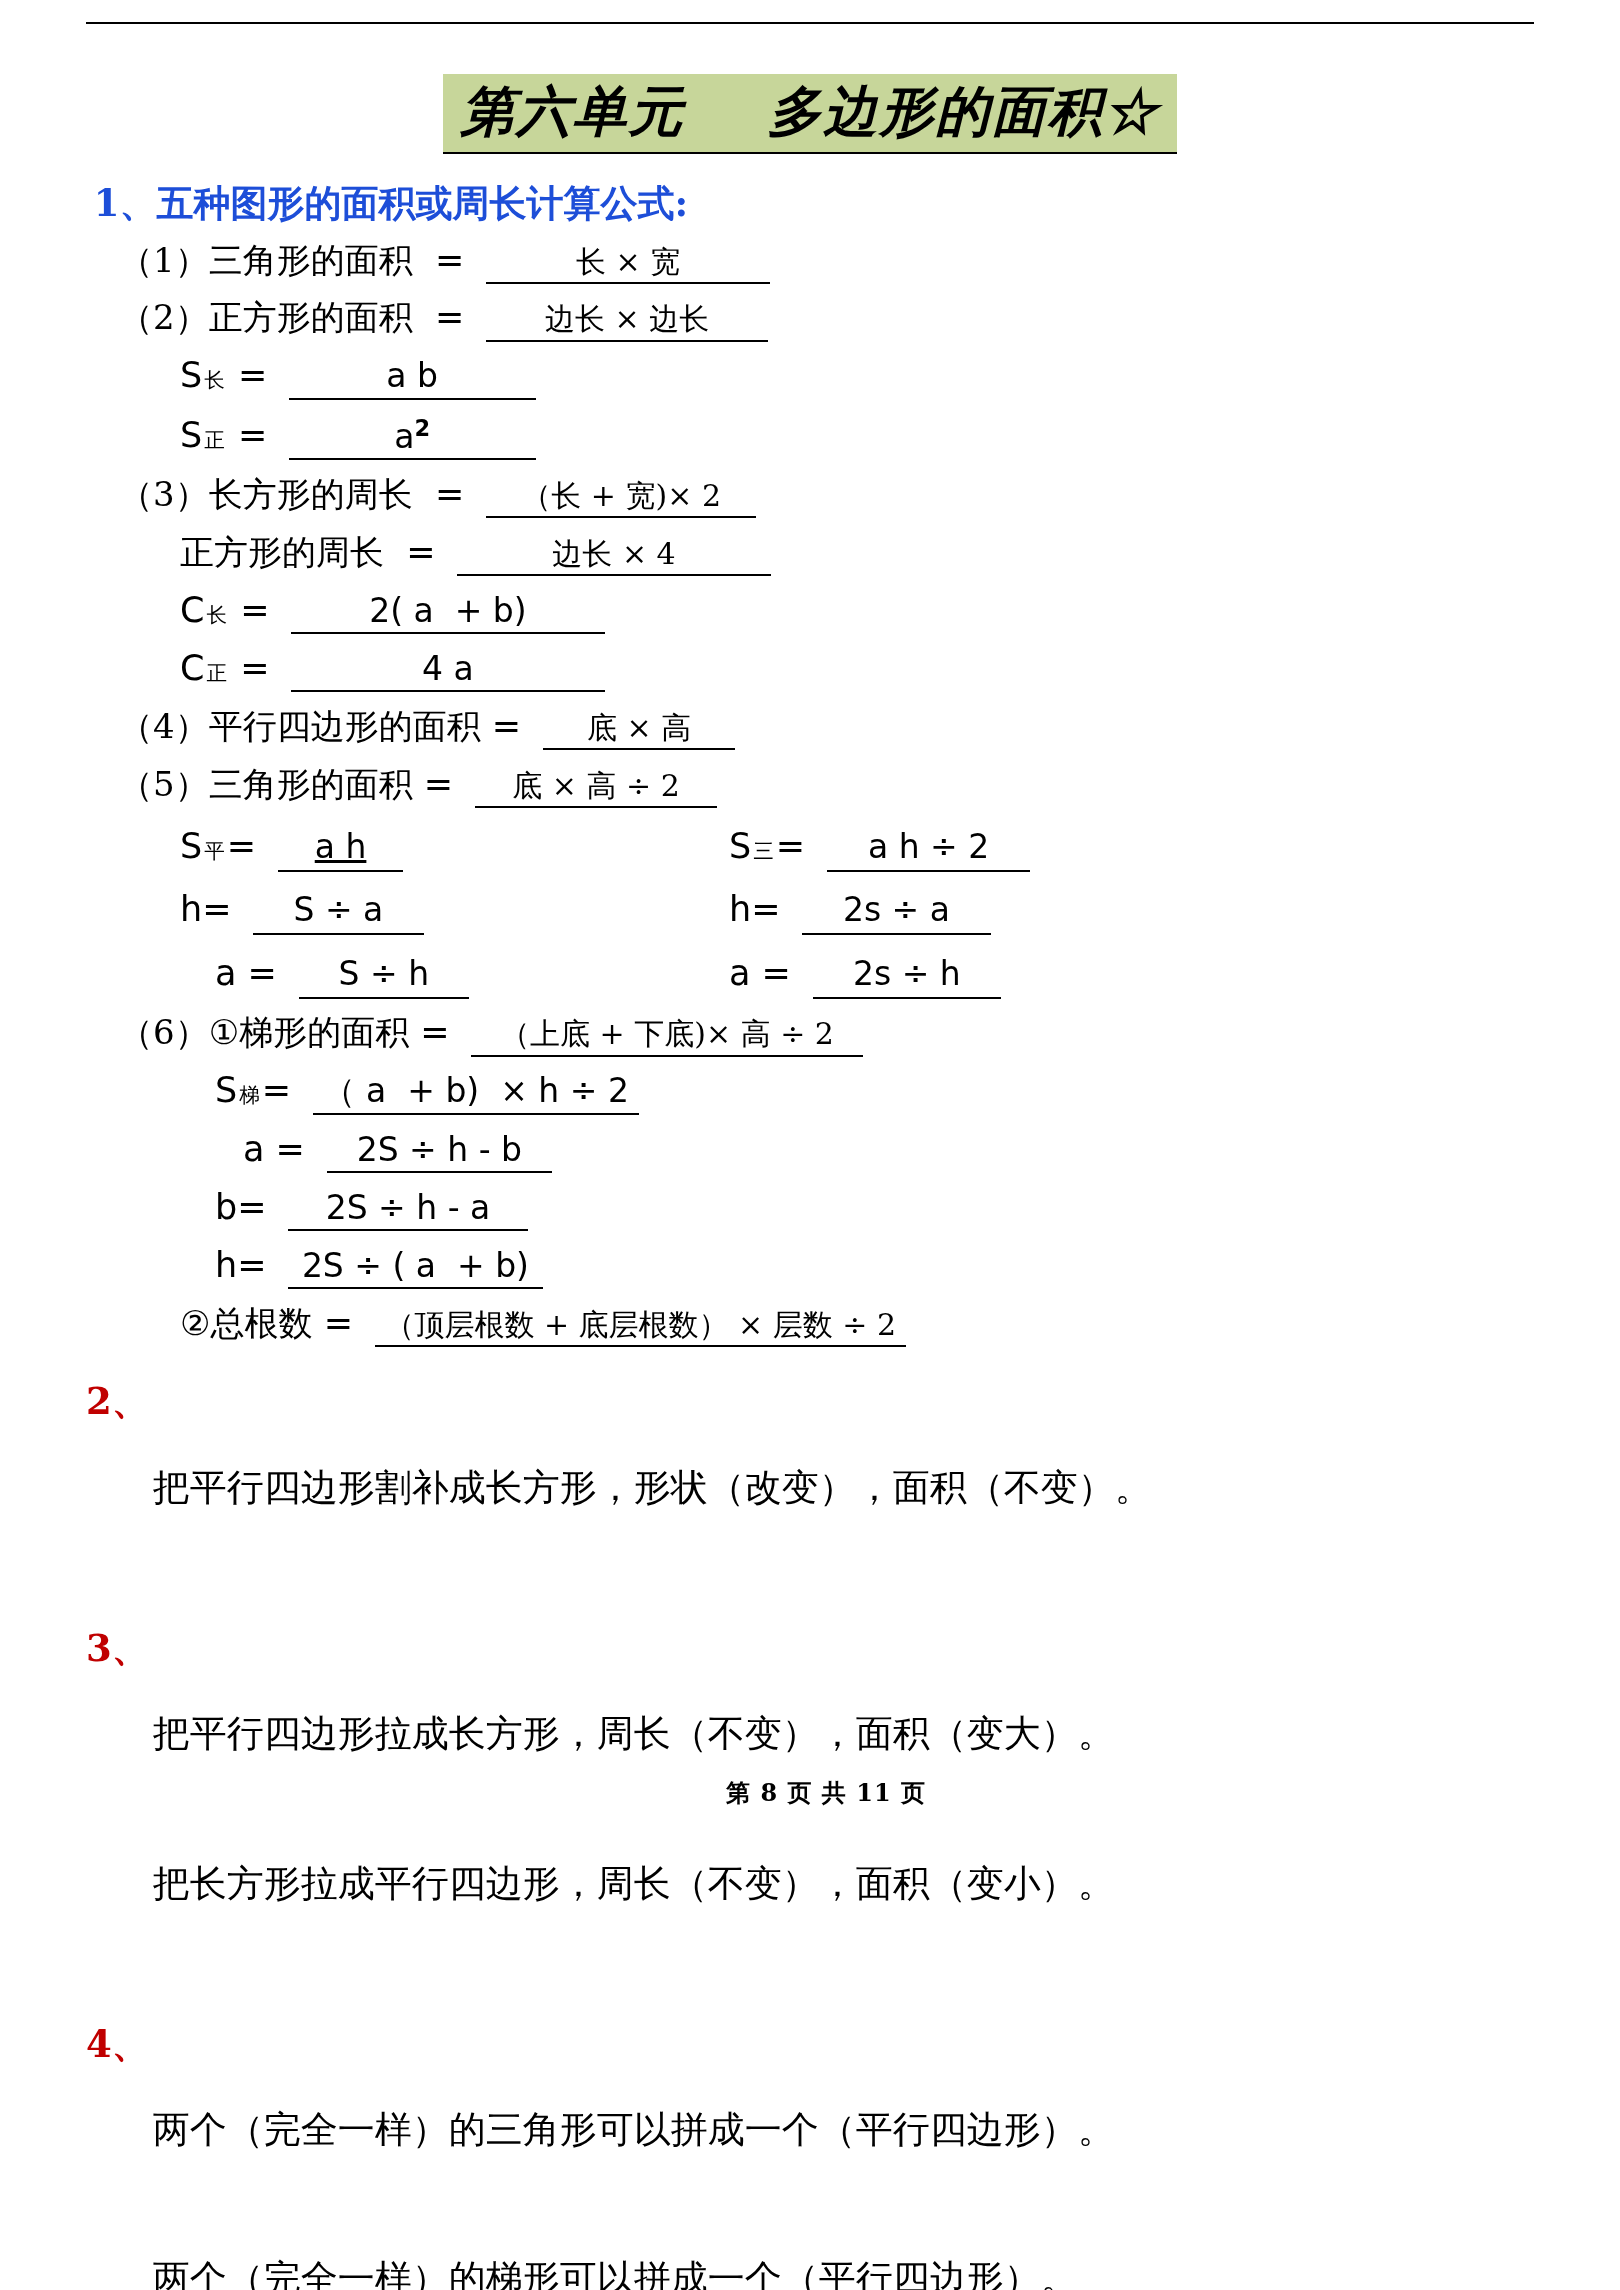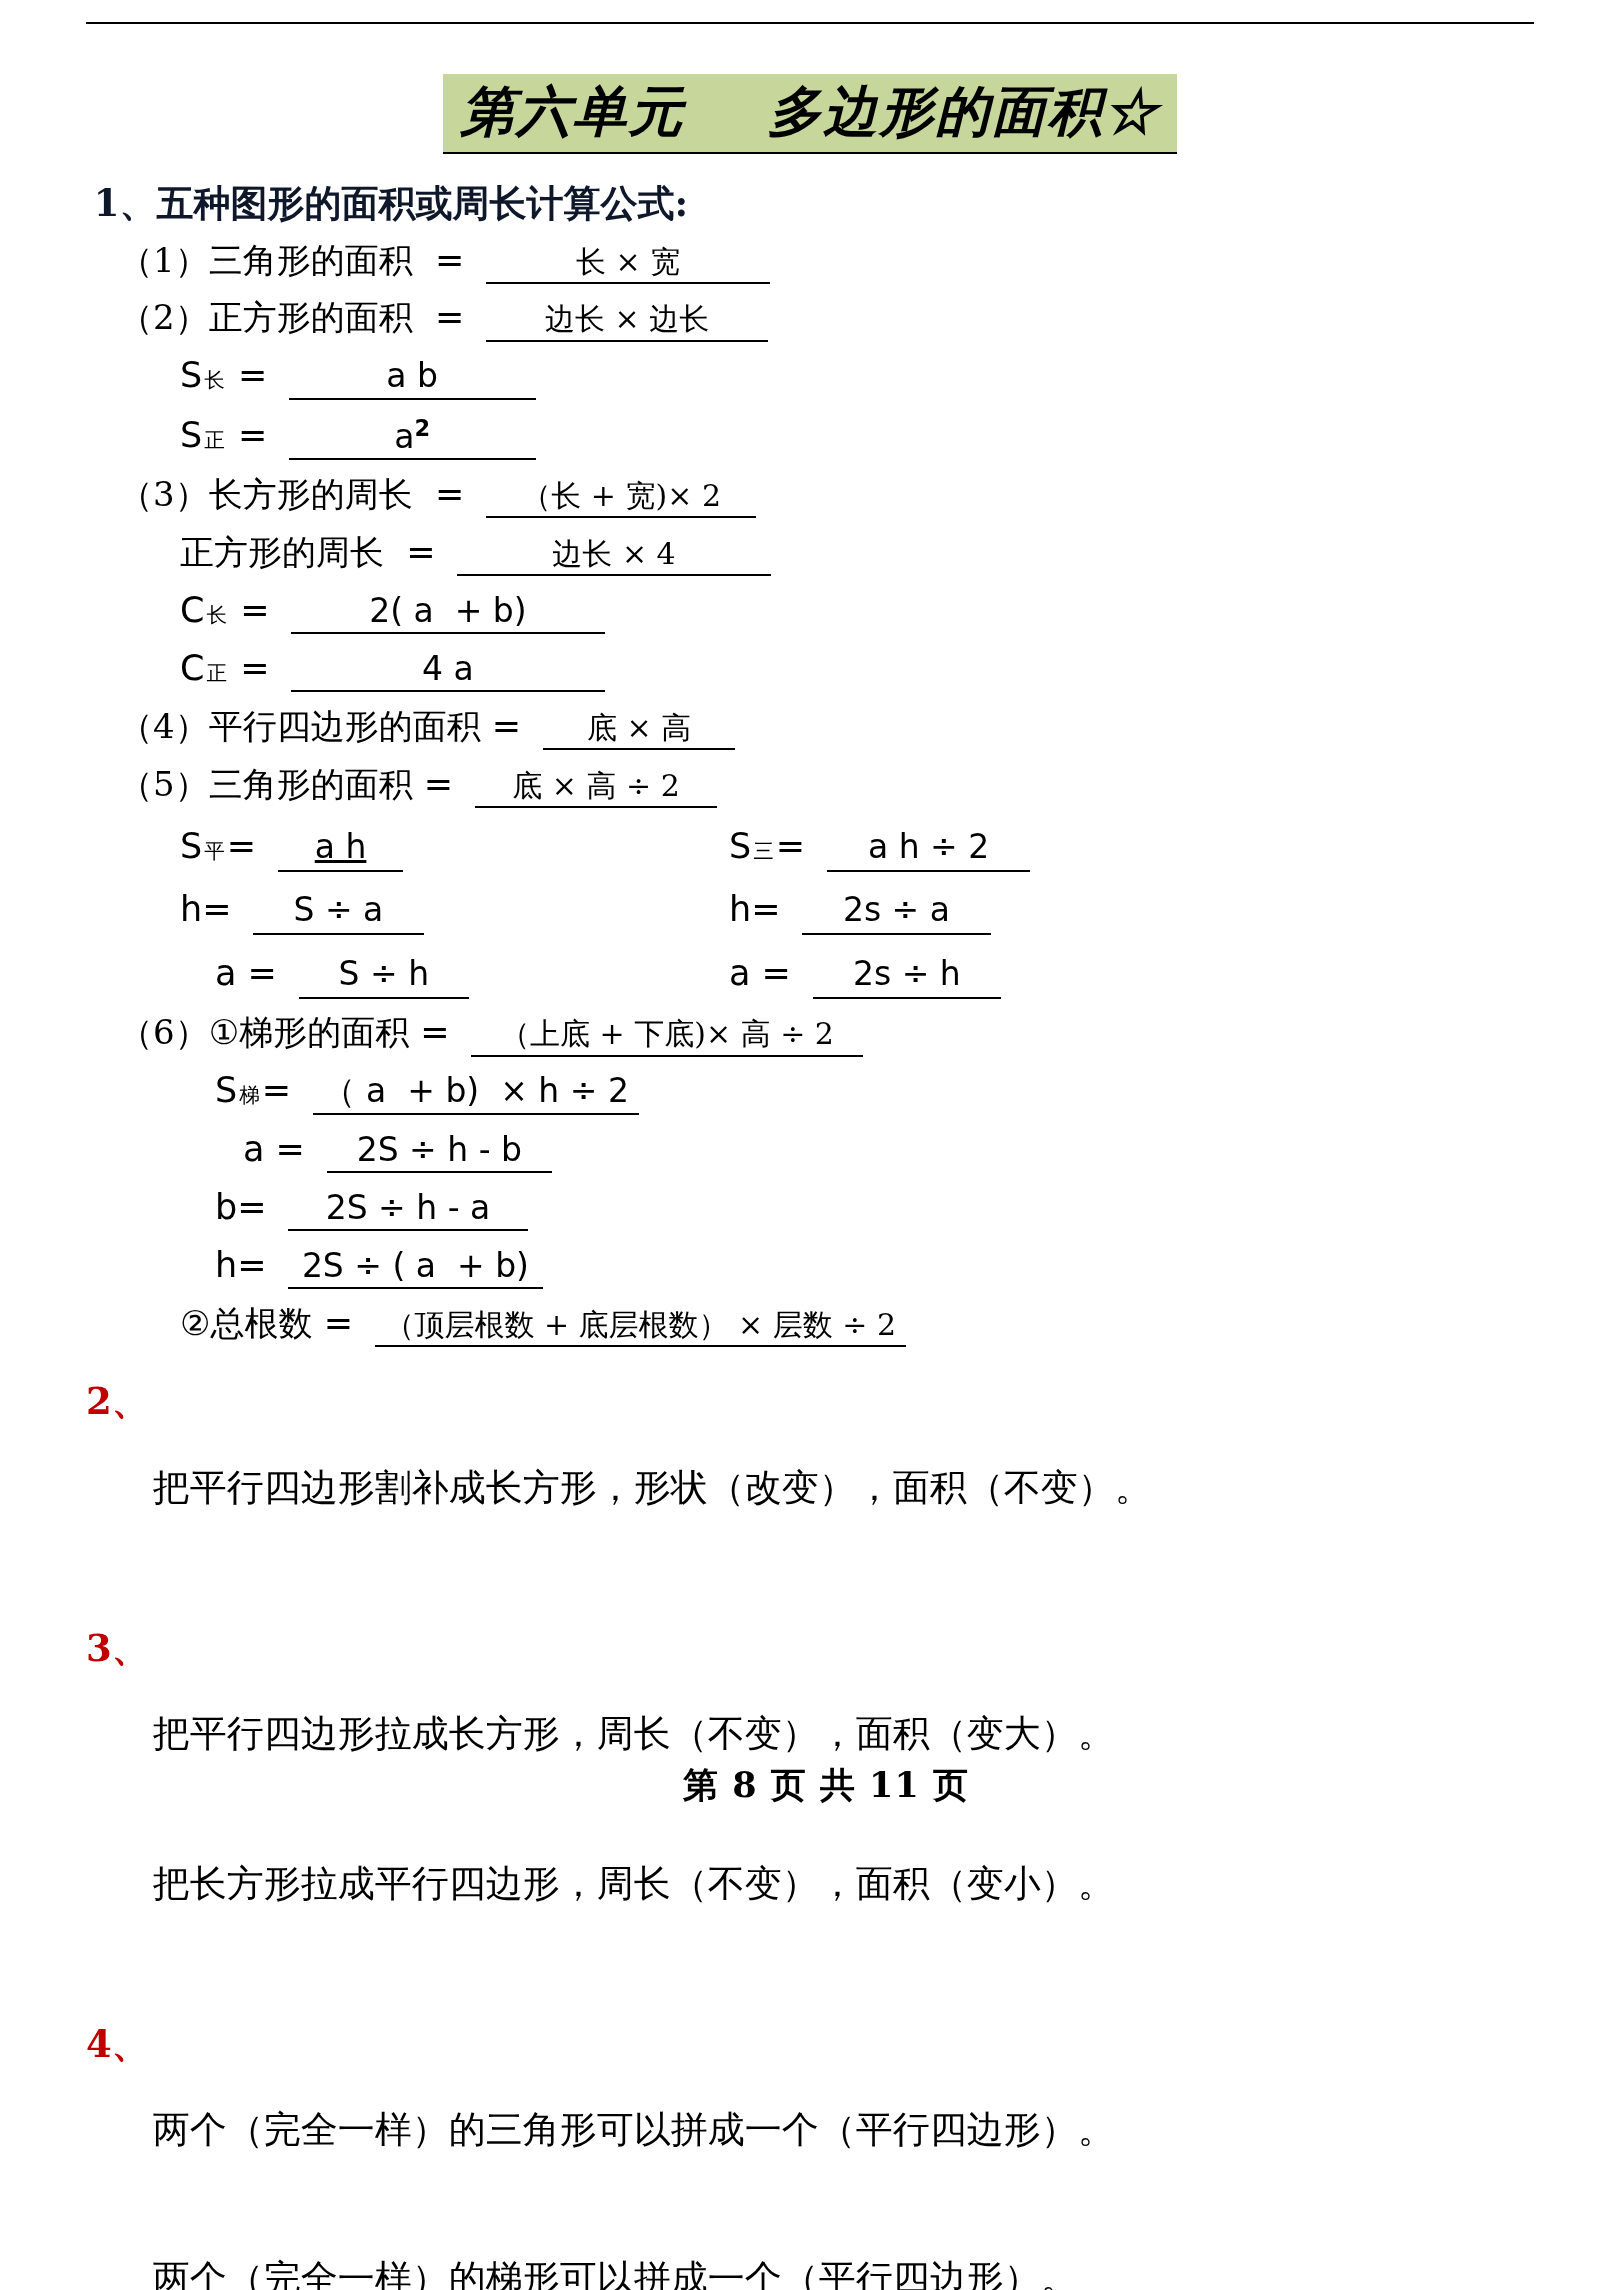--- a/index.html
+++ b/index.html
@@ -45,21 +45,21 @@
     font-size: 54px;
     line-height: 1.30;
     letter-spacing: 2px;
     padding: 2px 17.6px 5.9px 17.6px;
     border-bottom: 2.9px solid #000;
     white-space: pre;
   }
 
   
   .sec-heading {
-    color: #0f172a;
+    color: #1d4ed8;
     font-weight: bold;
     font-size: 37px;
     line-height: 1.25;
     margin-top: 25.5px;
     margin-left: 7.8px;
     white-space: pre;
   }
 
   
   .row {
@@ -143,21 +143,21 @@
   .note-line + .note-line { margin-top: 21.6px; }
 
   
   .footer {
     position: absolute;
     left: 0;
     right: 0;
     bottom: 35px;
     text-align: center;
     font-weight: bold;
-    font-size: 35px;
+    font-size: 24px;
     letter-spacing: 1px;
     white-space: pre;
     padding-left: 32px;
   }
 </style>
 </head>
 <body>
 
 <div class="page">
 

